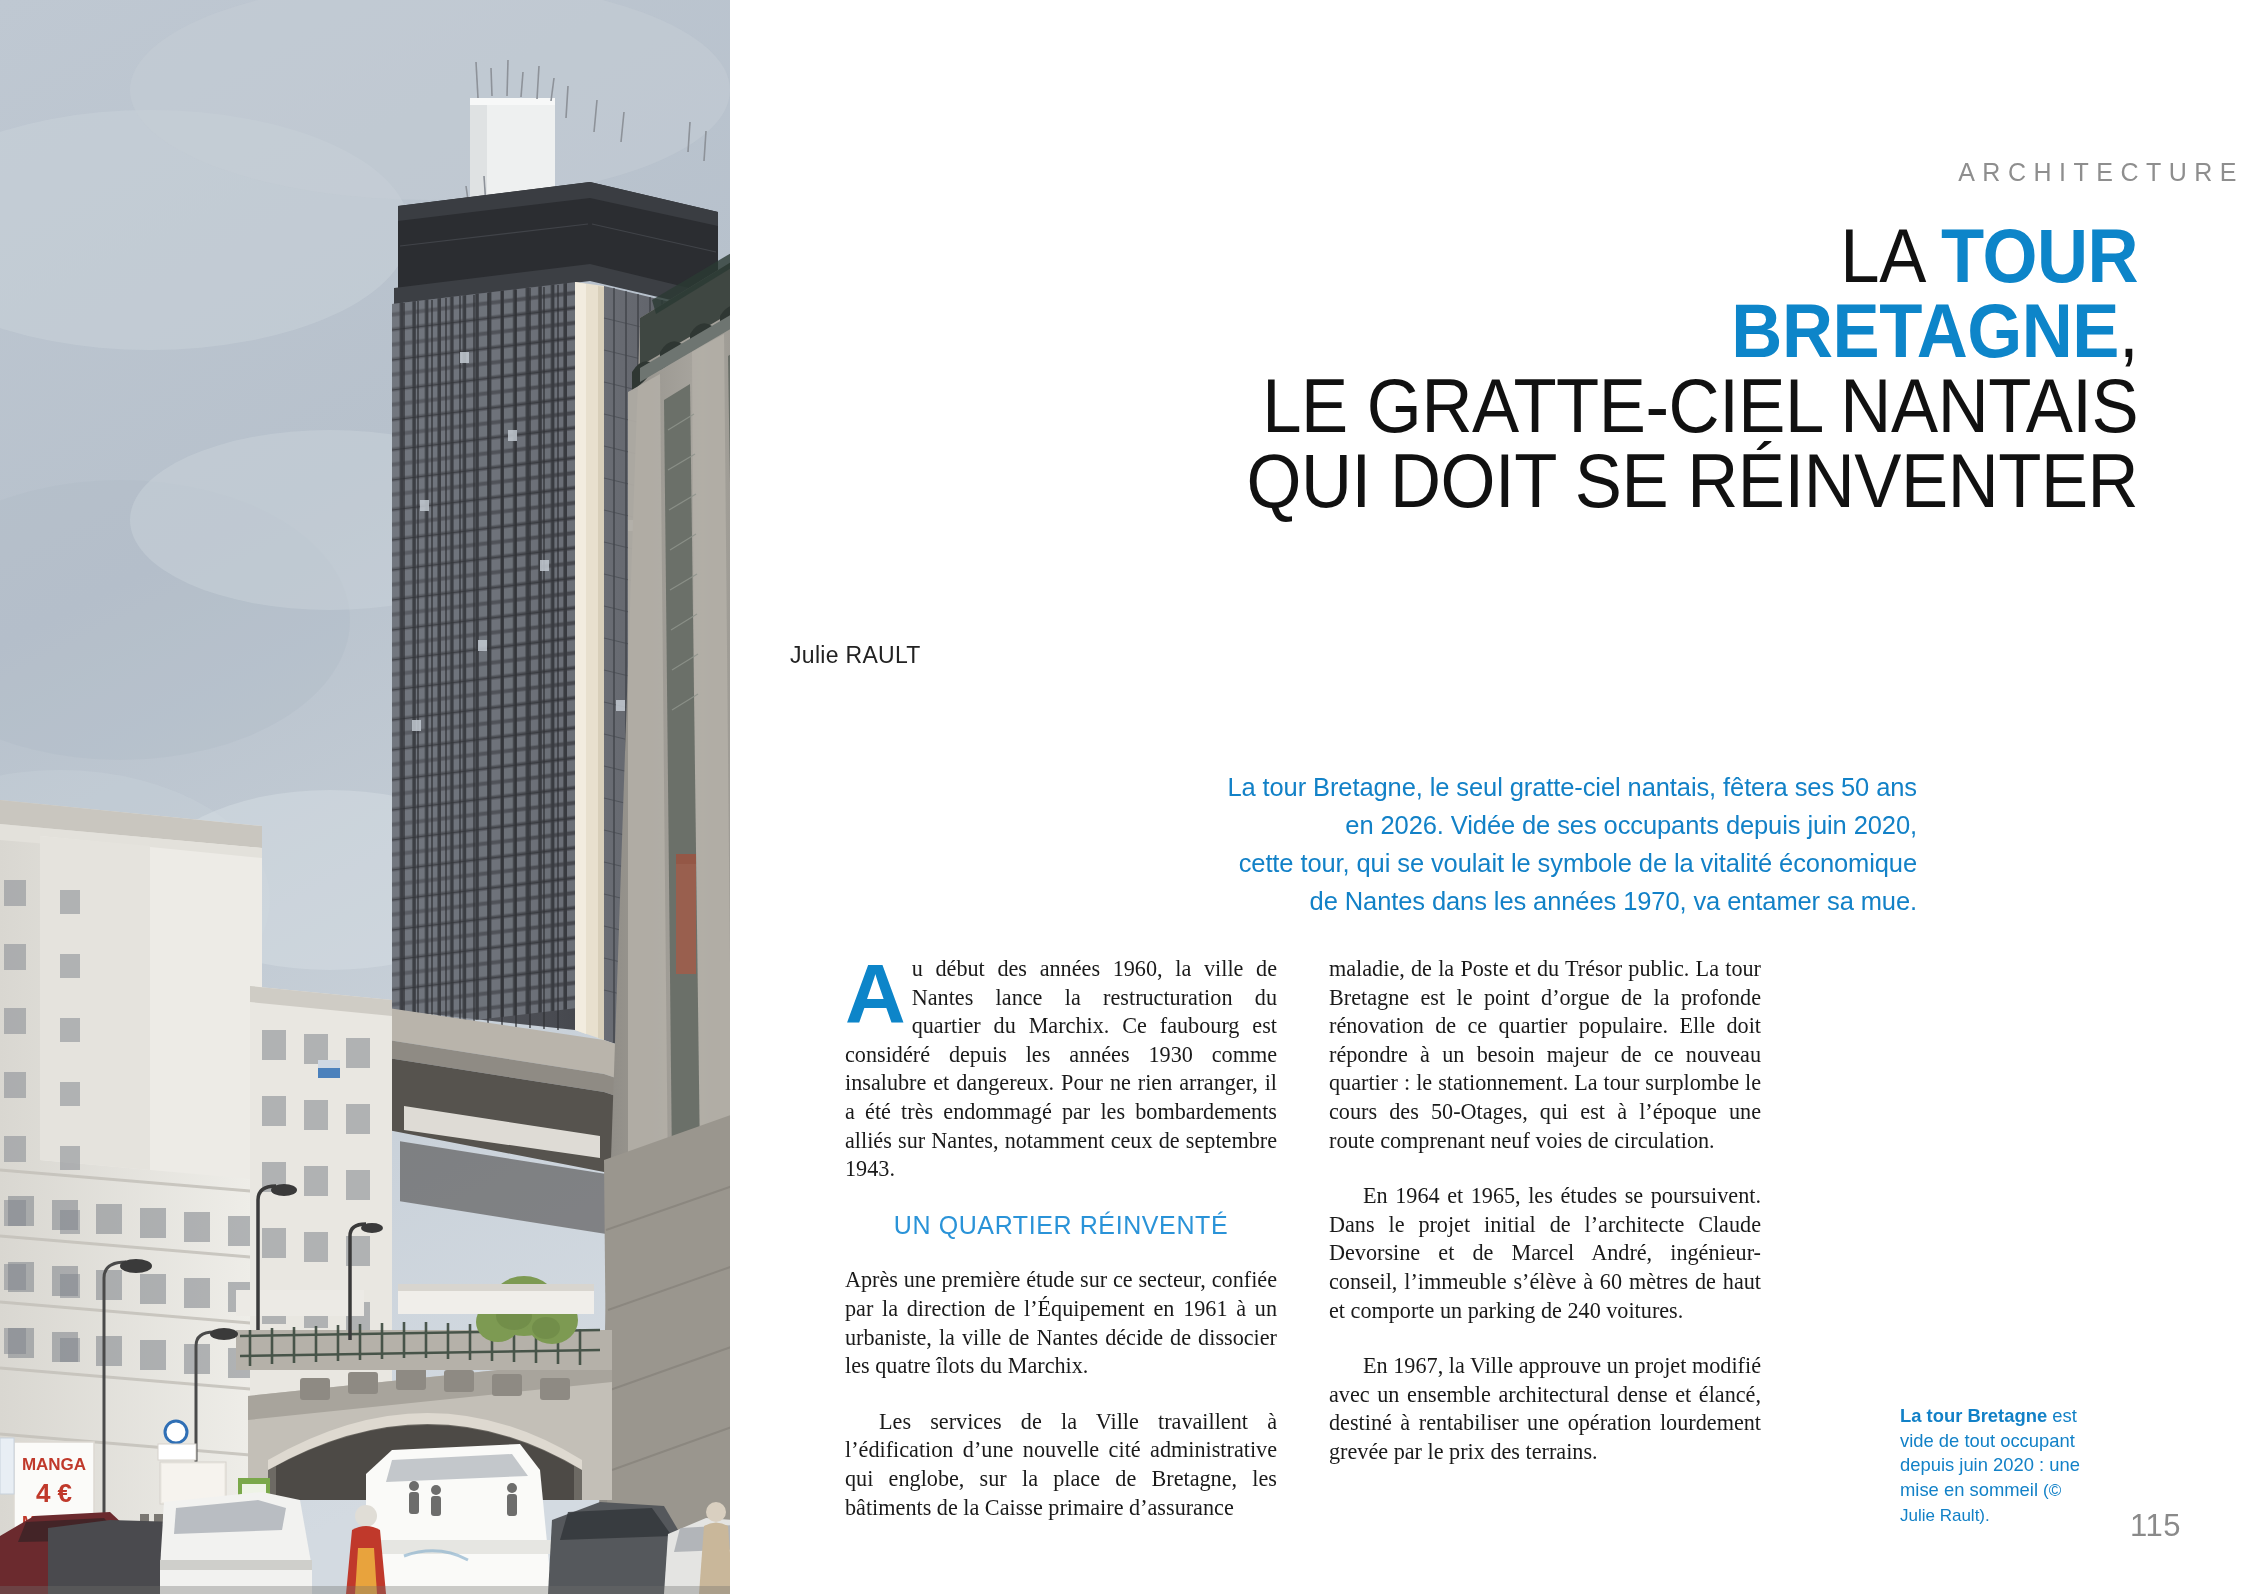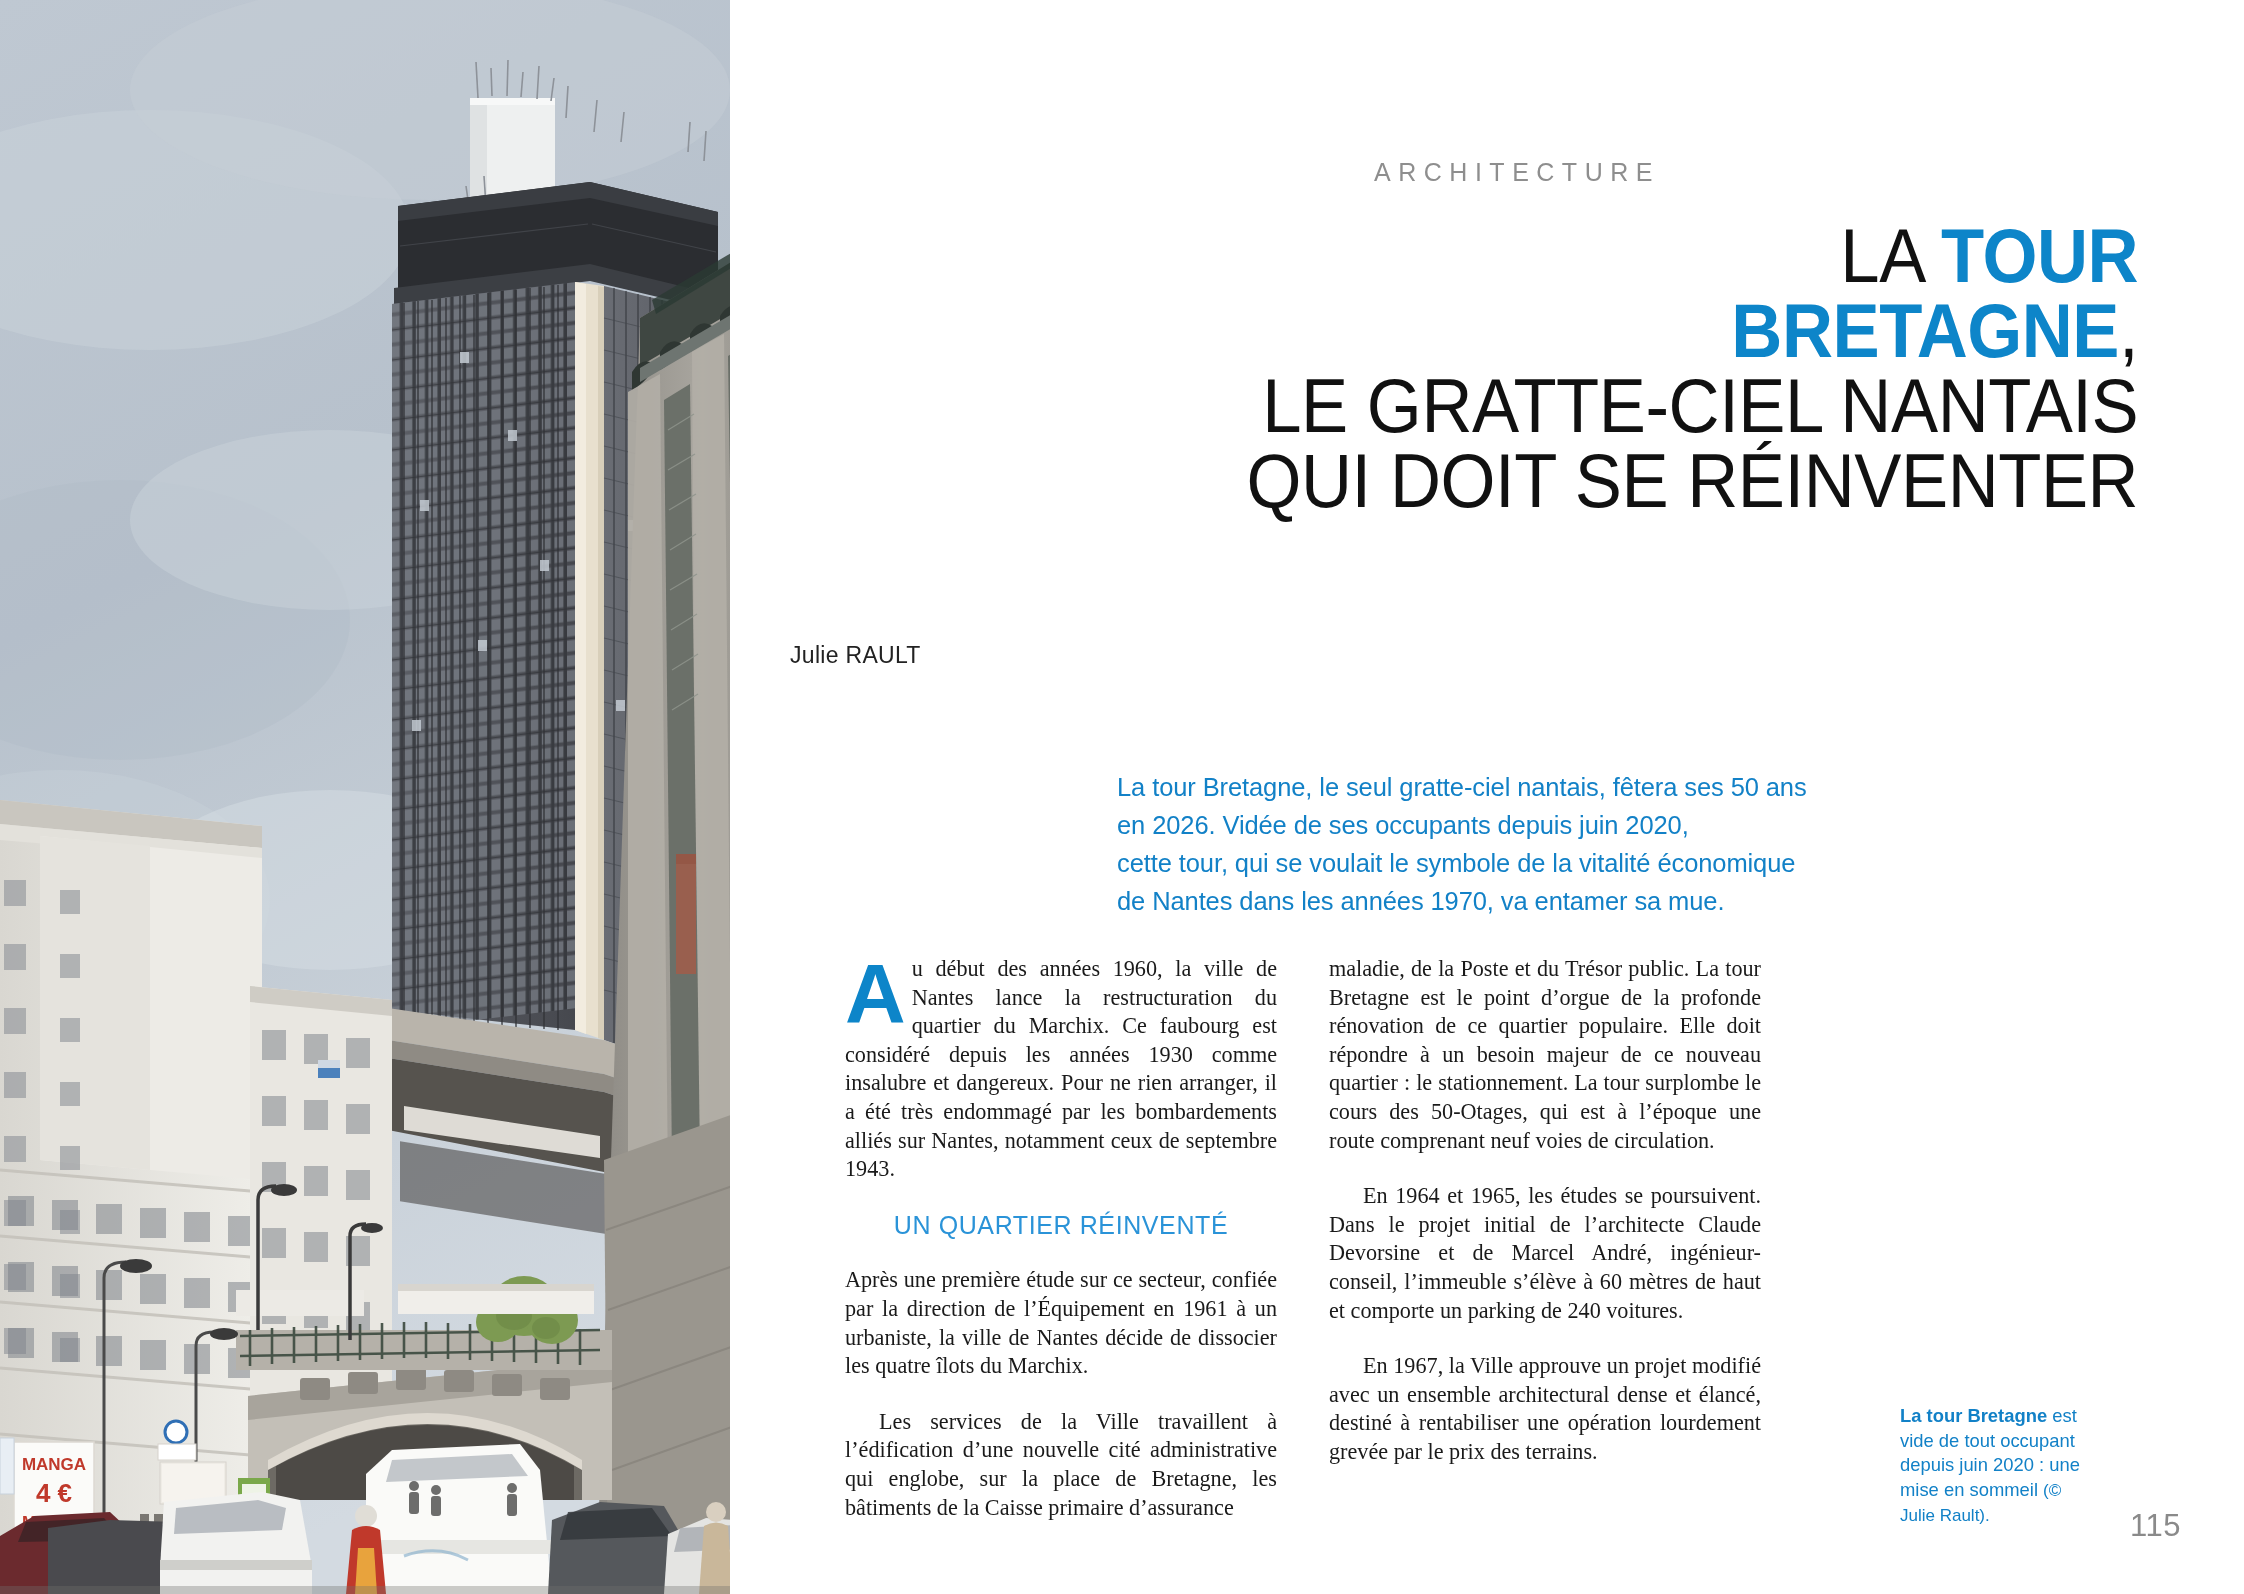--- a/index.html
+++ b/index.html
@@ -38,21 +38,21 @@
     position: absolute;
     left: 790px; top: 0;
     width: 1454px; height: 1594px;
     background: #ffffff;
   }
 
   .kicker {
     position: absolute;
     left: 0; top: 158px;
     width: 1454px;
-    text-align: center;
+    text-align: right;
     font-size: 25px;
     letter-spacing: 7.5px;
     color: #8e8e8e;
     font-weight: 400;
     font-family: "Liberation Sans", sans-serif;
   }
 
   .headline {
     position: absolute;
     left: 60px; top: 218px;
@@ -81,21 +81,21 @@
     font-size: 23px;
     color: #222222;
     font-weight: 400;
     letter-spacing: 0.3px;
   }
 
   .standfirst {
     position: absolute;
     left: 327px; top: 768px;
     width: 800px;
-    text-align: left;
+    text-align: right;
     color: #1281c7;
     font-size: 25.5px;
     line-height: 38px;
     font-weight: 400;
     letter-spacing: -0.1px;
   }
   .standfirst span { display: block; white-space: nowrap; }
 
   
   .cols {

